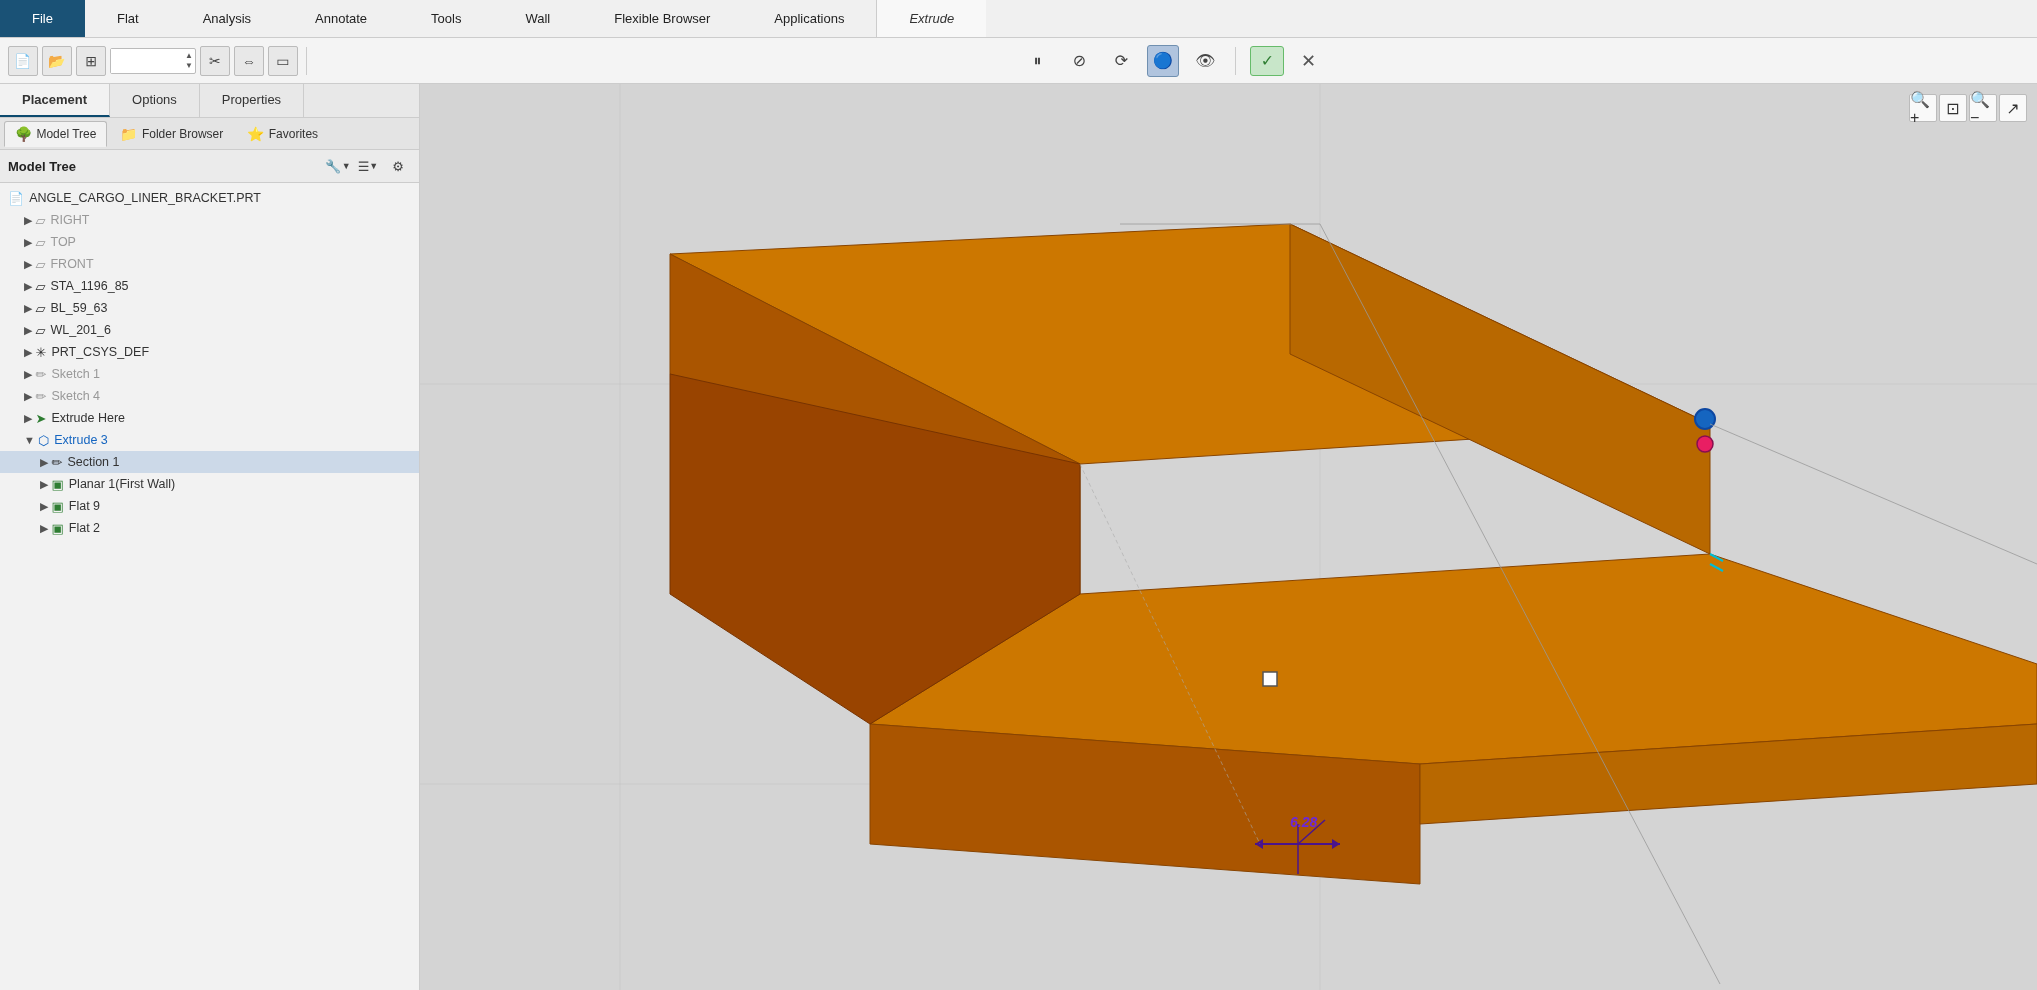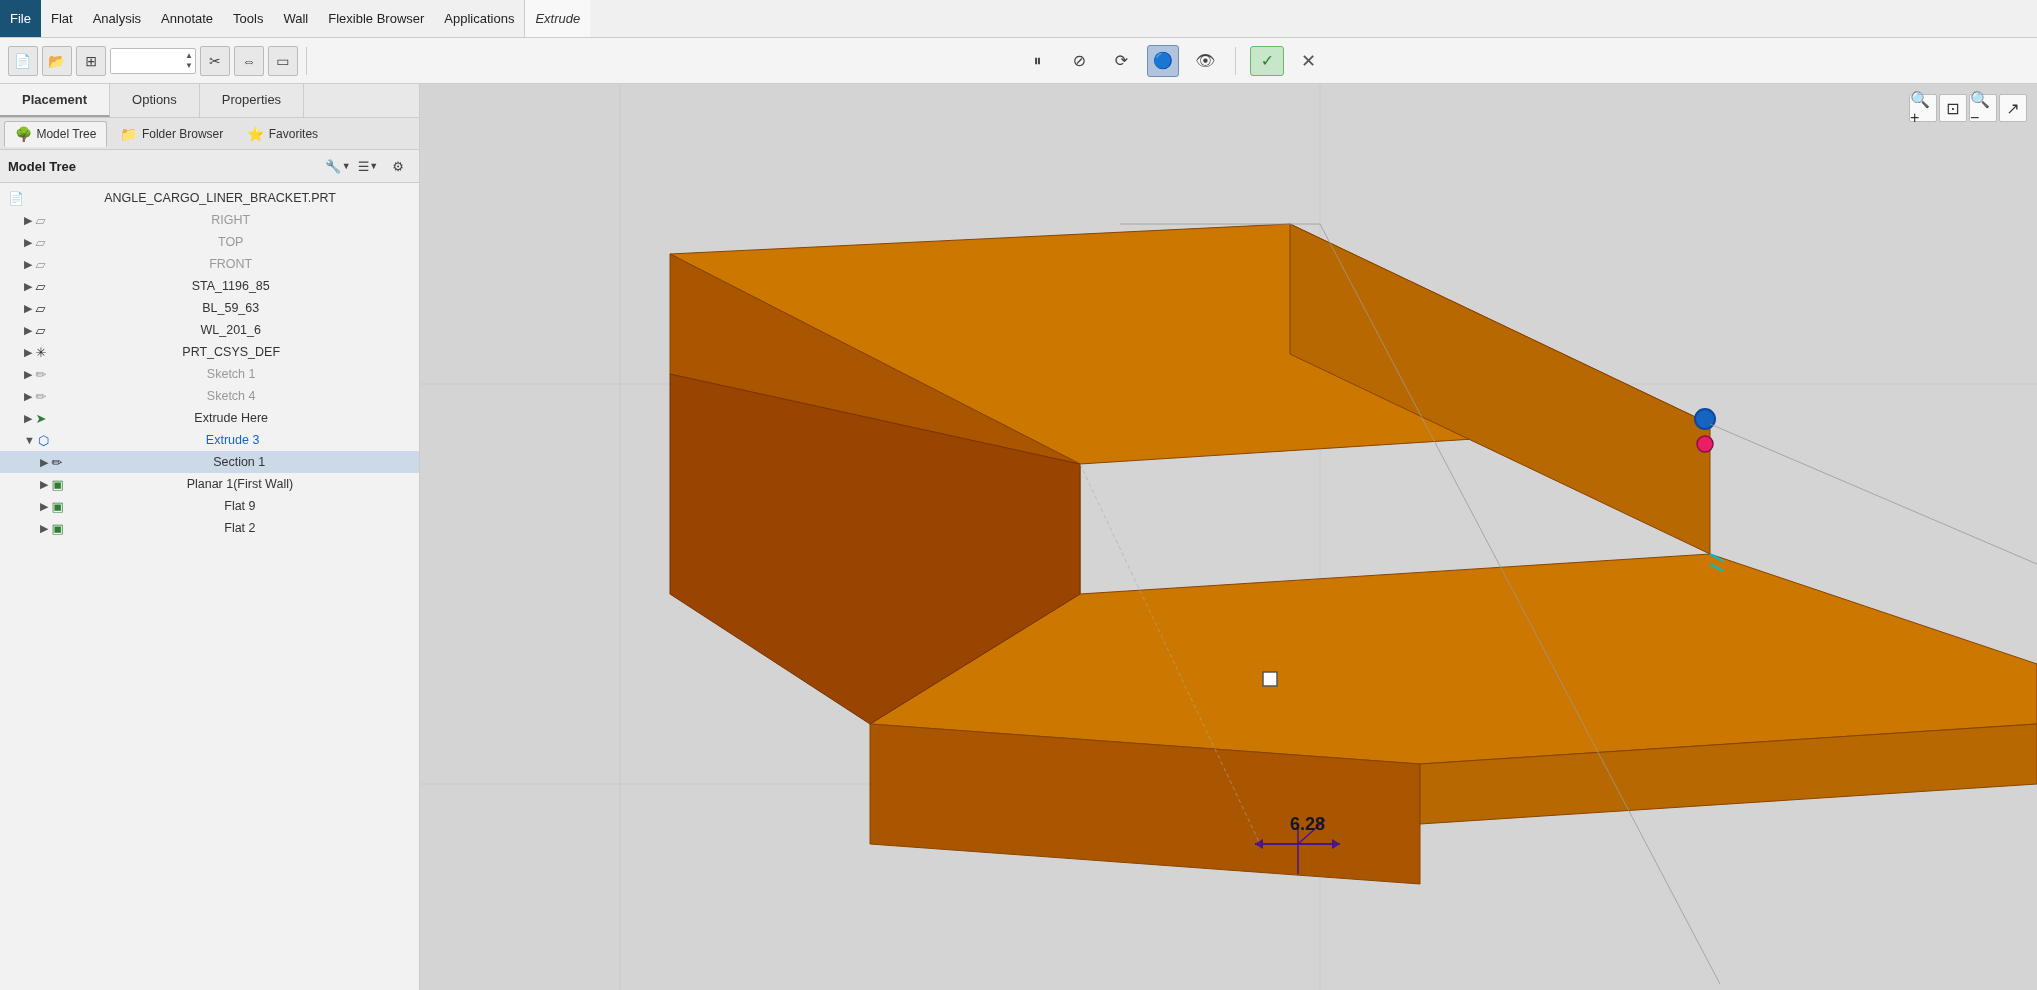--- a/index.html
+++ b/index.html
@@ -17,21 +17,21 @@
     #menu-bar {
       display: flex;
       align-items: stretch;
       height: 38px;
       background: #f0f0f0;
       border-bottom: 1px solid #ccc;
     }
     .menu-item {
       display: flex;
       align-items: center;
-      padding: 0 10px;
+      padding: 0 32px;
       font-size: 13px;
       cursor: pointer;
       white-space: nowrap;
       color: #222;
     }
     .menu-item.active {
       background: #1a5276;
       color: #fff;
     }
     .menu-item.italic-tab {
@@ -132,21 +132,21 @@
     }
     .sub-tab {
       padding: 8px 22px;
       font-size: 13px;
       cursor: pointer;
       border-right: 1px solid #ccc;
       color: #333;
     }
     .sub-tab.active {
       background: #f2f2f2;
-      border-bottom: 2px solid #a3a3a3;
+      border-bottom: 2px solid #0c4a6e;
       font-weight: 600;
     }
 
     
     #tree-tabs {
       display: flex;
       align-items: center;
       background: #e4e4e4;
       border-bottom: 1px solid #ccc;
       padding: 0 4px;
@@ -196,21 +196,21 @@
       display: flex; align-items: center;
       padding: 2px 8px;
       font-size: 12.5px;
       cursor: pointer;
       min-height: 22px;
       color: #333;
     }
     .tree-item.selected { background: #ccd9e8; }
     .tree-item .indent { display: inline-block; }
     .tree-item-icon { margin-right: 5px; font-size: 13px; }
-    .tree-item-label { flex: 1; text-align: center; }
+    .tree-item-label { flex: 1; }
     .tree-item.dimmed { color: #999; }
 
     
     .expand-arrow { margin-right: 3px; font-size: 11px; color: #555; }
 
     
     #viewport {
       flex: 1;
       position: relative;
       overflow: hidden;
@@ -238,23 +238,24 @@
       border-radius: 2px;
       display: flex; align-items: center; justify-content: center;
       cursor: pointer;
       font-size: 16px;
       color: #333;
     }
 
     
     .dim-label {
       position: absolute;
-      font-size: 18px;
+      font-size: 14px;
       font-weight: bold;
-      color: #0f172a;
+      color: #6d28d9;
+      font-style: italic;
     }
   </style>
 </head>
 <body>
 
 <div id="menu-bar">
 
 <div class="menu-item active">File</div>
     <div class="menu-item">Flat</div>
     <div class="menu-item">Analysis</div>

